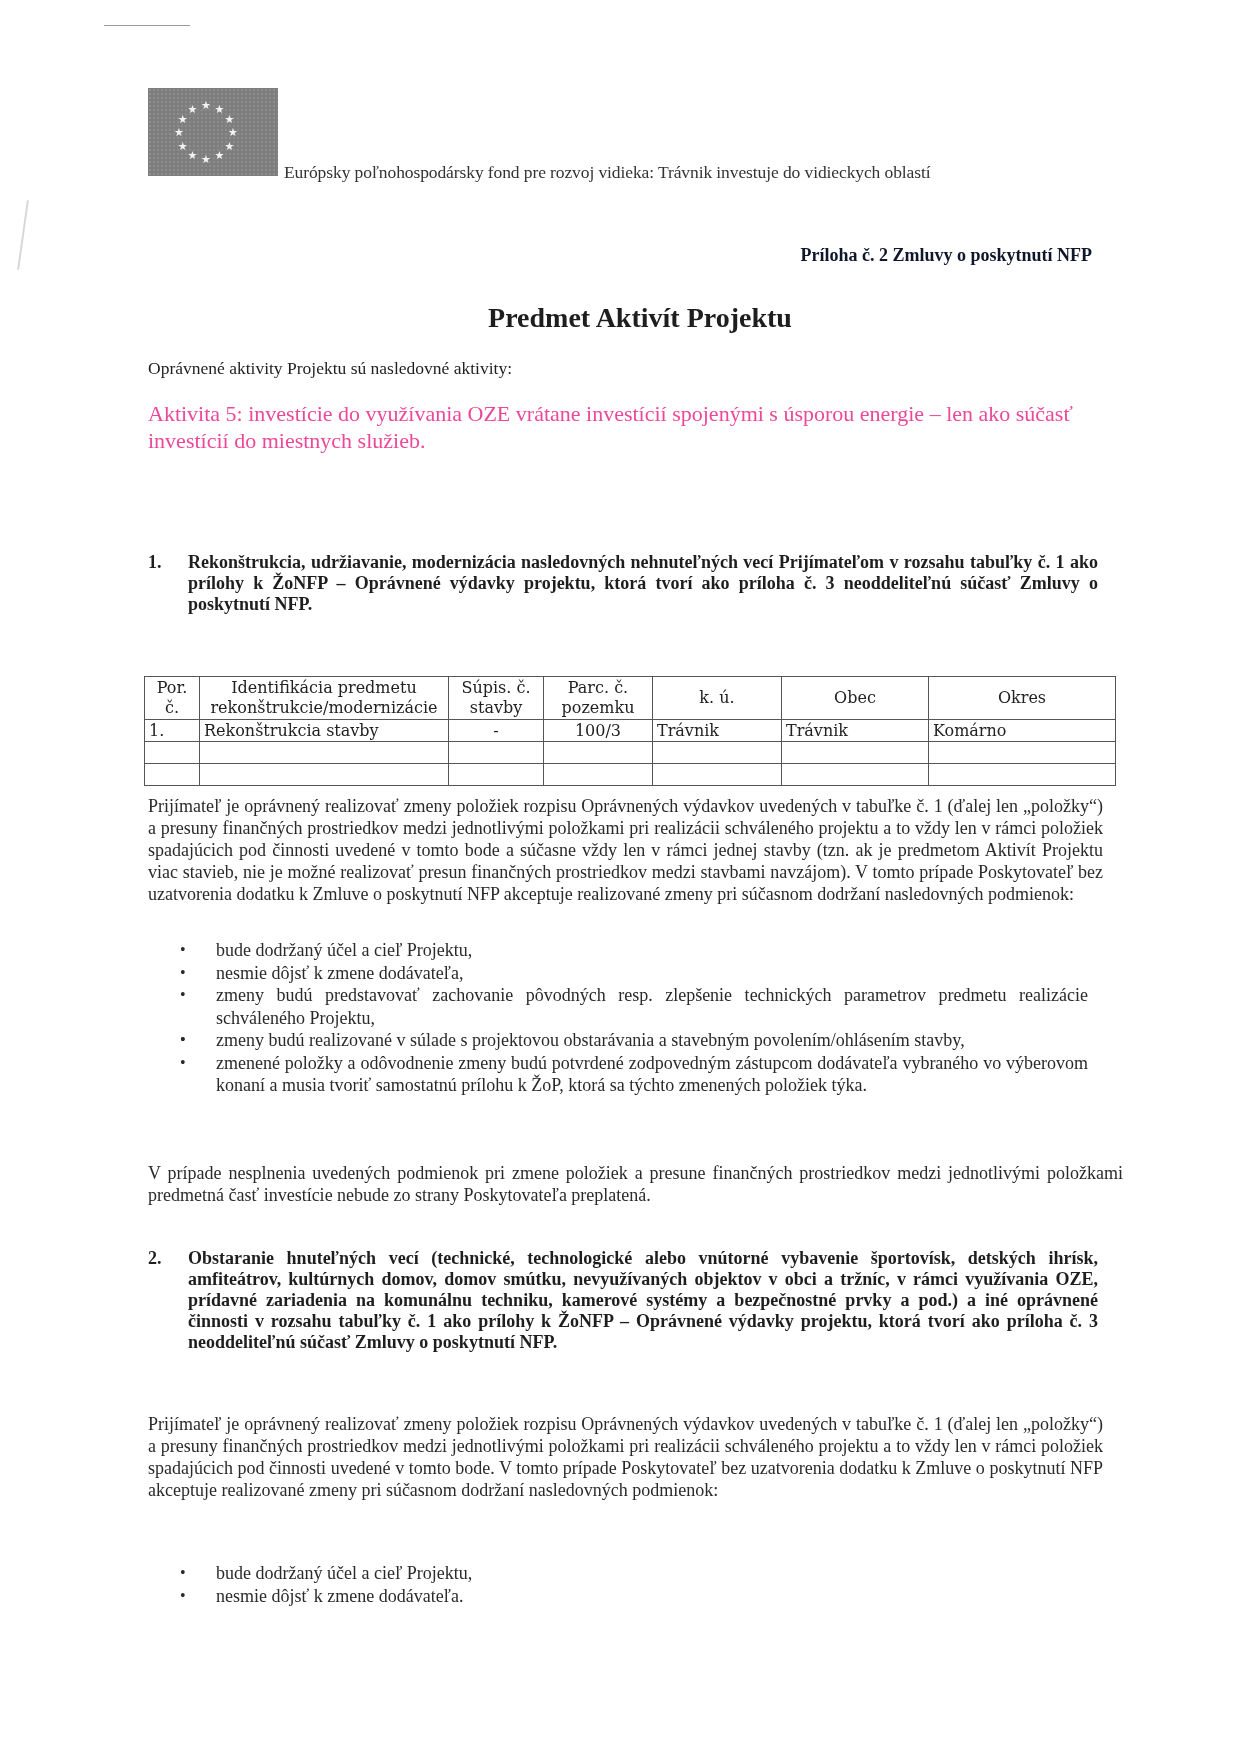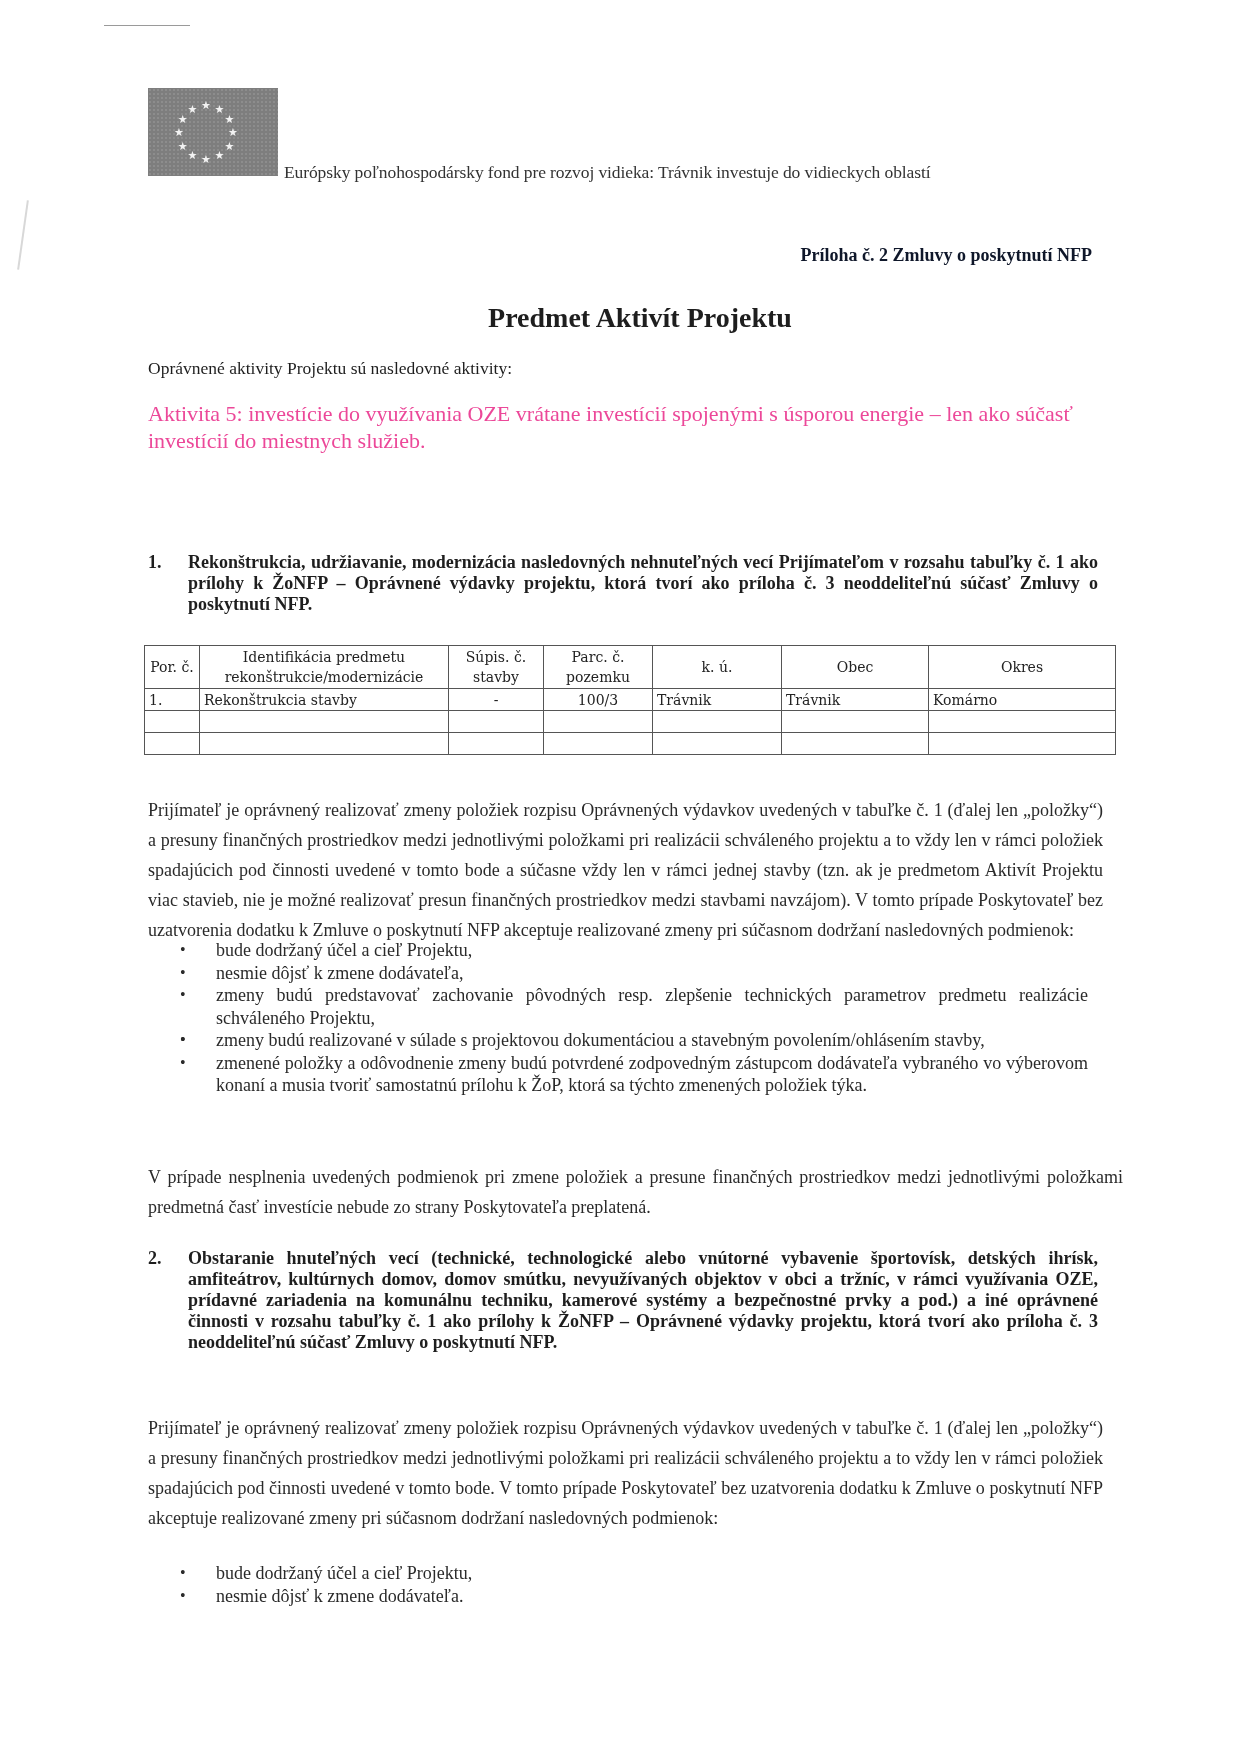--- a/index.html
+++ b/index.html
@@ -19,27 +19,27 @@
   .title { position: absolute; left: 0; width: 100%; top: 302px; text-align: center; font-size: 28px; font-weight: bold; padding-left: 40px; box-sizing: border-box; }
   .intro { position: absolute; left: 148px; top: 358px; font-size: 17.5px; }
   .intro b { font-weight: normal; }
   .activity { position: absolute; left: 148px; top: 400px; width: 950px; font-size: 22px; line-height: 27px; color: #ec4899; }
   .sec { position: absolute; left: 148px; width: 950px; font-size: 18px; font-weight: bold; line-height: 21px; }
   .sec .num { position: absolute; left: 0; top: 0; }
   .sec .body { margin-left: 40px; text-align: justify; }
   .sec1 { top: 552px; }
   .sec2 { top: 1248px; }
   table.items {
-    position: absolute; left: 144px; top: 645px; width: 972px; border-collapse: collapse;
-    font-family: "DejaVu Serif", serif; font-size: 14px; color: #222;
+    position: absolute; left: 144px; top: 676px; width: 972px; border-collapse: collapse;
+    font-family: "DejaVu Serif", serif; font-size: 16px; color: #222;
   }
   table.items th, table.items td { border: 1.5px solid #555; padding: 0 4px; height: 21px; text-align: center; font-weight: normal; }
   table.items th { line-height: 20px; height: 42px; }
   table.items td.left { text-align: left; }
-  .para { position: absolute; left: 148px; width: 955px; font-size: 18px; line-height: 30px; text-align: justify; color: #2a2a2a; }
+  .para { position: absolute; left: 148px; width: 955px; font-size: 18px; line-height: 22px; text-align: justify; color: #2a2a2a; }
   .p1 { top: 795px; }
   .p3 { top: 1413px; }
   ul.cond { position: absolute; left: 148px; width: 940px; margin: 0; padding: 0; list-style: none; font-size: 18px; line-height: 22.5px; color: #2a2a2a; }
   ul.cond li { position: relative; padding-left: 68px; text-align: justify; }
   ul.cond li .dot { position: absolute; left: 32px; top: 0; font-size: 16px; }
   ul.c1 { top: 939px; }
   ul.c2 { top: 1562px; }
   .p2 { top: 1162px; width: 975px; }
 </style>
 </head>
@@ -122,21 +122,21 @@
   </tbody>
 </table>
 
 <div class="para p1">Prijímateľ je oprávnený realizovať zmeny položiek rozpisu Oprávnených výdavkov uvedených v tabuľke č. 1 (ďalej len „položky“) a presuny finančných prostriedkov medzi jednotlivými položkami pri realizácii schváleného projektu a to vždy len v rámci položiek spadajúcich pod činnosti uvedené v tomto bode a súčasne vždy len v rámci jednej stavby (tzn. ak je predmetom Aktivít Projektu viac stavieb, nie je možné realizovať presun finančných prostriedkov medzi stavbami navzájom). V tomto prípade Poskytovateľ bez uzatvorenia dodatku k Zmluve o poskytnutí NFP akceptuje realizované zmeny pri súčasnom dodržaní nasledovných podmienok:</div>
 
 <ul class="cond c1">
   <li><span class="dot">•</span><span>bude dodržaný účel a cieľ Projektu,</span></li>
   <li><span class="dot">•</span><span>nesmie dôjsť k zmene dodávateľa,</span></li>
   <li><span class="dot">•</span><span>zmeny budú predstavovať zachovanie pôvodných resp. zlepšenie technických parametrov predmetu realizácie schváleného Projektu,</span></li>
   <li><span class="dot">•</span></li>
-  <li><span class="dot">•</span><span>zmeny budú realizované v súlade s projektovou dokumentáciou a stavebným povolením/ohlásením stavby,</span></li>
+  <li><span class="dot">•</span><span>zmeny budú realizované v súlade s projektovou obstarávania a stavebným povolením/ohlásením stavby,</span></li>
   <li><span class="dot">•</span><span>zmenené položky a odôvodnenie zmeny budú potvrdené zodpovedným zástupcom dodávateľa vybraného vo výberovom konaní a musia tvoriť samostatnú prílohu k ŽoP, ktorá sa týchto zmenených položiek týka.</span></li>
 </ul>
 
 <div class="para p2">V prípade nesplnenia uvedených podmienok pri zmene položiek a presune finančných prostriedkov medzi jednotlivými položkami predmetná časť investície nebude zo strany Poskytovateľa preplatená.</div>
 
 <div class="sec sec2">
   <span class="num">2.</span>
   <div class="body">Obstaranie hnuteľných vecí (technické, technologické alebo vnútorné vybavenie športovísk, detských ihrísk, amfiteátrov, kultúrnych domov, domov smútku, nevyužívaných objektov v obci a tržníc, v rámci využívania OZE, prídavné zariadenia na komunálnu techniku, kamerové systémy a bezpečnostné prvky a pod.) a iné oprávnené činnosti v rozsahu tabuľky č. 1 ako prílohy k ŽoNFP – Oprávnené výdavky projektu, ktorá tvorí ako príloha č. 3 neoddeliteľnú súčasť Zmluvy o poskytnutí NFP.</div>
 </div>
 

